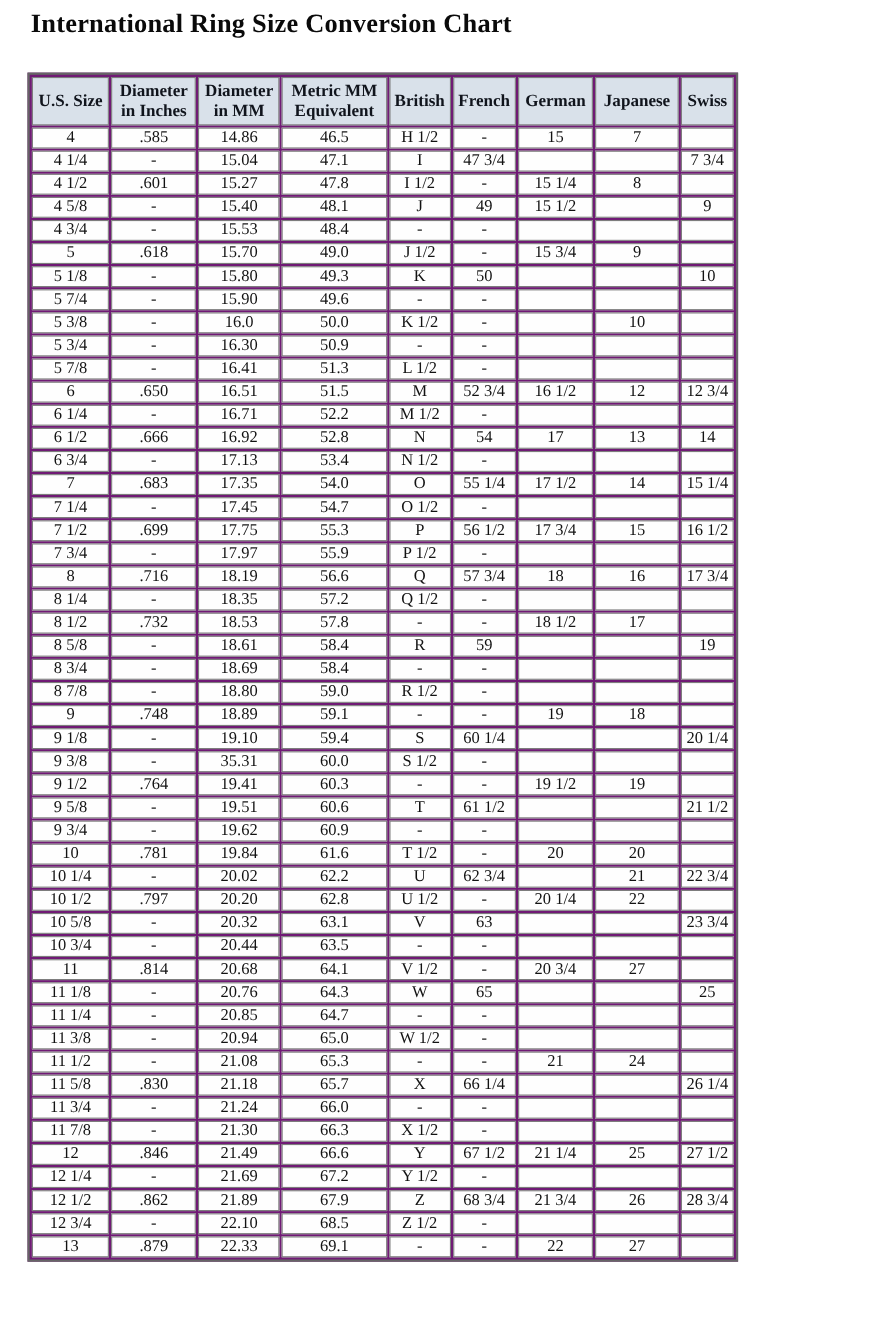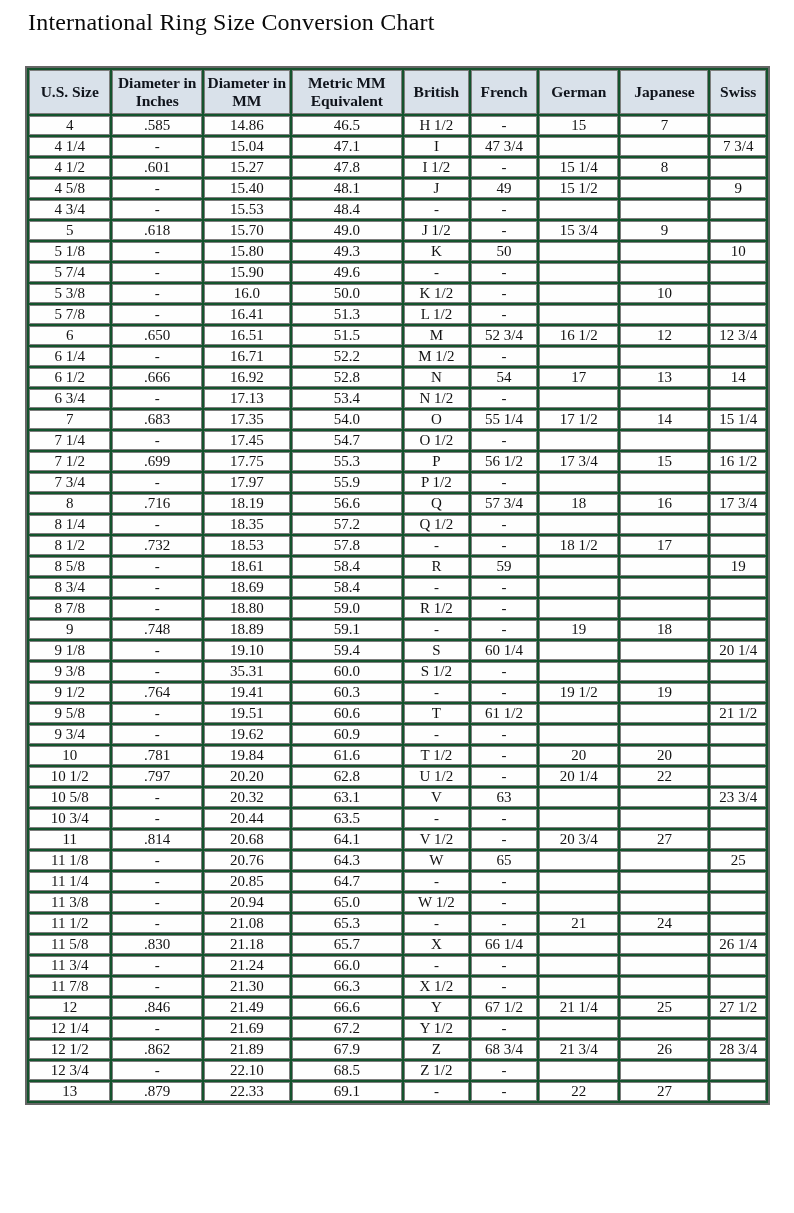--- a/index.html
+++ b/index.html
@@ -19,32 +19,32 @@
     width: 794px;
     height: 1213px;
     font-family: "Liberation Serif", serif;
     color: var(--text, #101010);
     overflow: hidden;
   }
   .page-title {
     margin: 8px 0 0 28px;
     font-size: 24px;
     line-height: 28px;
-    font-weight: normal;
+    font-weight: bold;
     letter-spacing: 0.2px;
     color: #0a0a0a;
     font-family: "Liberation Serif", serif;
   }
   table.ring-table {
     margin: 30px 0 0 25px;
-    width: 745px;
+    width: 646px;
     border-collapse: separate;
     border-spacing: 2px;
     border: 2px solid var(--border-outer, #666);
-    background: #14532d;
+    background: #701a75;
     table-layout: fixed;
   }
   table.ring-table th {
     background: var(--header-bg, #d9e1ea);
     border: 1px solid var(--border-cell, #7d7d7d);
     font-size: 15.5px;
     font-weight: bold;
     line-height: 18px;
     padding: 3px 2px;
     text-align: center;
@@ -198,20 +198,31 @@
         <td>-</td>
         <td>16.0</td>
         <td>50.0</td>
         <td>K 1/2</td>
         <td>-</td>
         <td></td>
         <td>10</td>
         <td></td>
       </tr>
       <tr>
+        <td>5 3/4</td>
+        <td>-</td>
+        <td>16.30</td>
+        <td>50.9</td>
+        <td>-</td>
+        <td>-</td>
+        <td></td>
+        <td></td>
+        <td></td>
+      </tr>
+      <tr>
         <td>5 7/8</td>
         <td>-</td>
         <td>16.41</td>
         <td>51.3</td>
         <td>L 1/2</td>
         <td>-</td>
         <td></td>
         <td></td>
         <td></td>
       </tr>
@@ -440,20 +451,31 @@
         <td>.781</td>
         <td>19.84</td>
         <td>61.6</td>
         <td>T 1/2</td>
         <td>-</td>
         <td>20</td>
         <td>20</td>
         <td></td>
       </tr>
       <tr>
+        <td>10 1/4</td>
+        <td>-</td>
+        <td>20.02</td>
+        <td>62.2</td>
+        <td>U</td>
+        <td>62 3/4</td>
+        <td></td>
+        <td>21</td>
+        <td>22 3/4</td>
+      </tr>
+      <tr>
         <td>10 1/2</td>
         <td>.797</td>
         <td>20.20</td>
         <td>62.8</td>
         <td>U 1/2</td>
         <td>-</td>
         <td>20 1/4</td>
         <td>22</td>
         <td></td>
       </tr>

